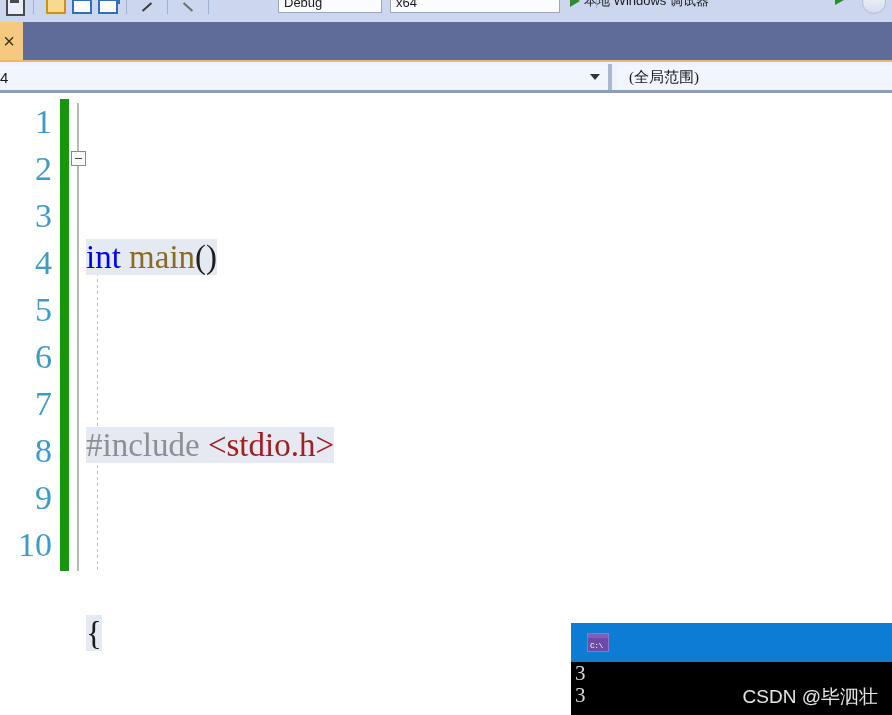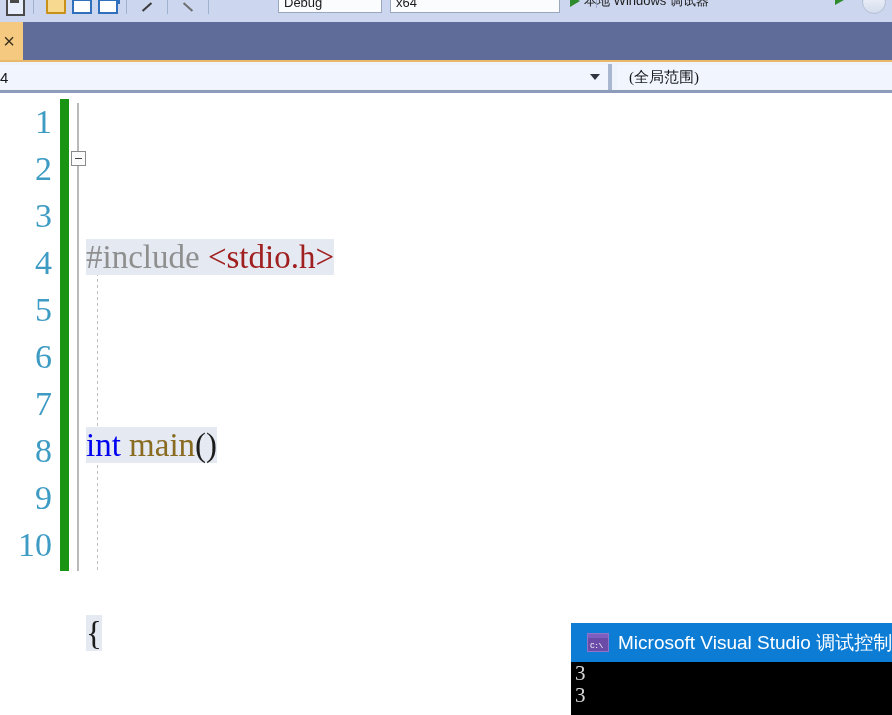--- a/index.html
+++ b/index.html
@@ -231,23 +231,23 @@
       <div class="lineno" style="top:435px;right:4px;width:62px">10</div>
     </div>
 
     <div class="changebar"></div>
     <div class="fold-rail"></div>
     <div class="fold-box"></div>
     <div class="indent-guide" style="top:150px;height:330px"></div>
 
     <div class="code">
 
+      <div class="cl"><span class="sel"><span class="tok-kw">int</span><span> </span><span class="tok-fn">main</span><span class="tok-punct">()</span></span></div>
+
       <div class="cl"><span class="sel"><span class="tok-pp">#include </span><span class="tok-inc">&lt;stdio.h&gt;</span></span></div>
-
-      <div class="cl"><span class="sel"><span class="tok-kw">int</span><span> </span><span class="tok-fn">main</span><span class="tok-punct">()</span></span></div>
 
       <div class="cl"><span class="sel"><span class="tok-punct">{</span></span></div>
 
       
 
       
 
       
 
       
@@ -259,21 +259,21 @@
       
 
     </div>
   </div>
 
   <div class="console">
     <div class="console-title">
       <span class="console-ico">
         <span>C:\</span>
       </span>
-      <span class="console-name">Microsoft Visual Studio 调试控制</span>
     </div>
     <div class="console-body">
       <div class="console-line">3</div>
       <div class="console-line">3</div>
+      <div class="watermark">CSDN @毕泗壮</div>
     </div>
   </div>
 
 </div>
 
 </body></html>

